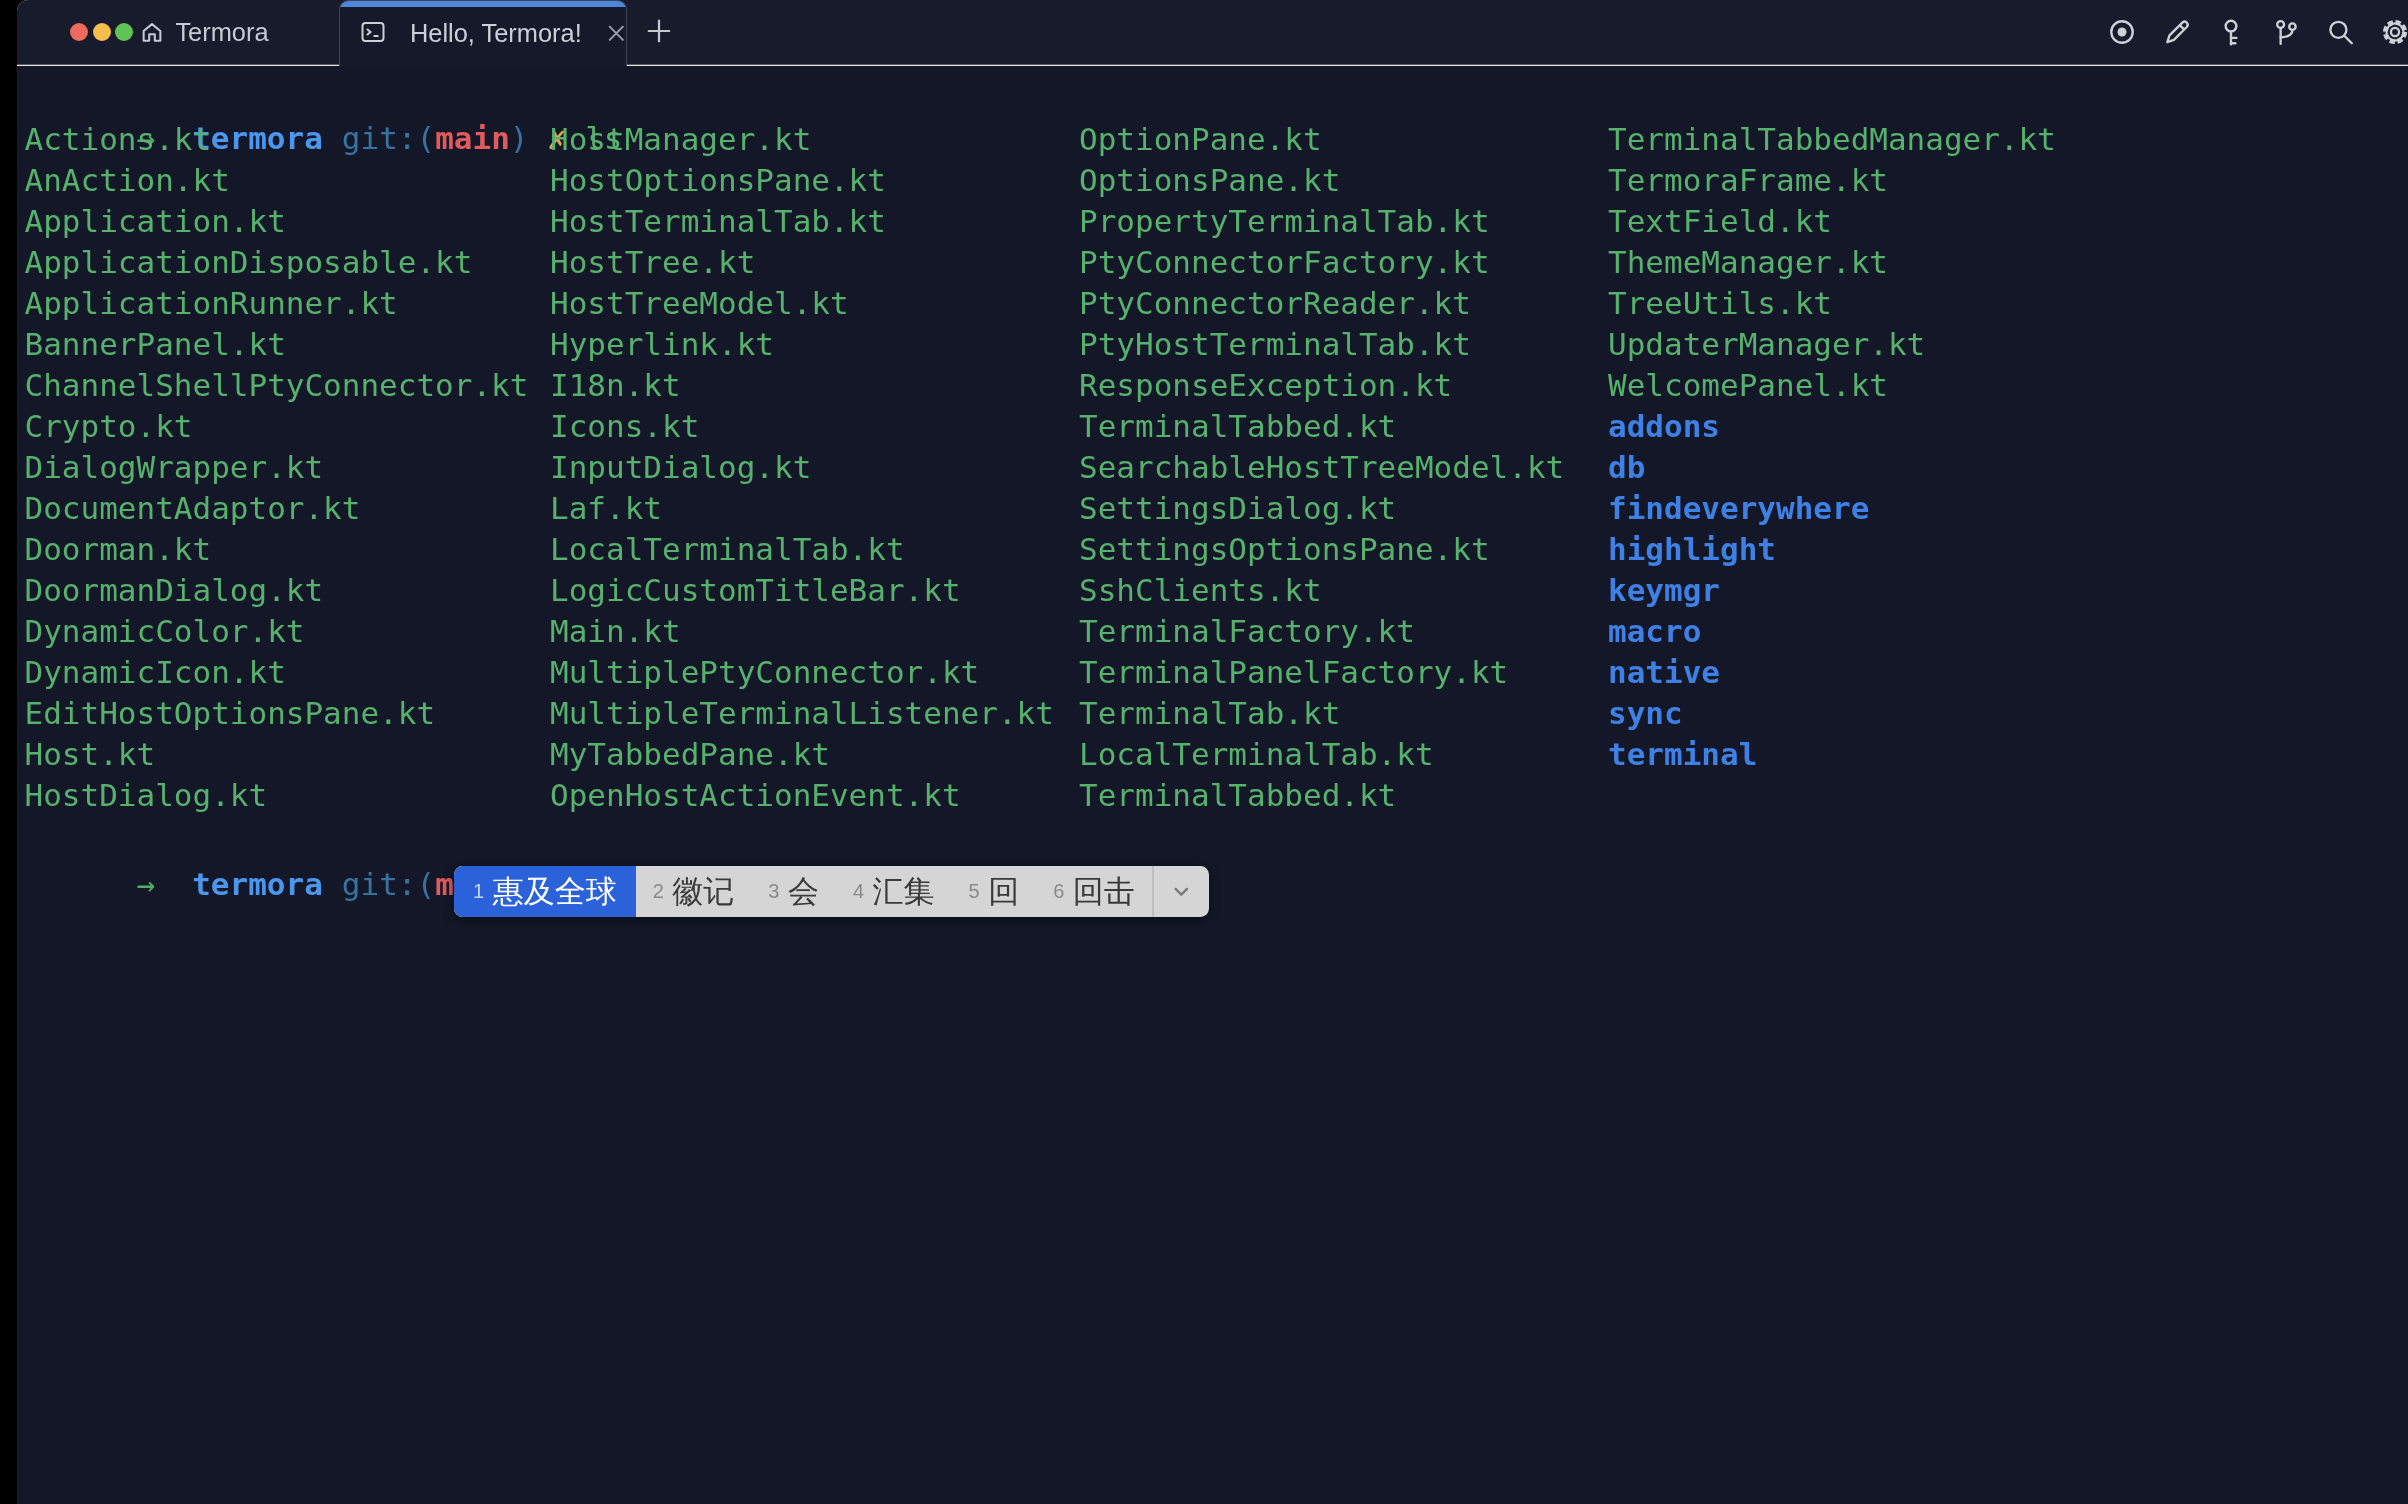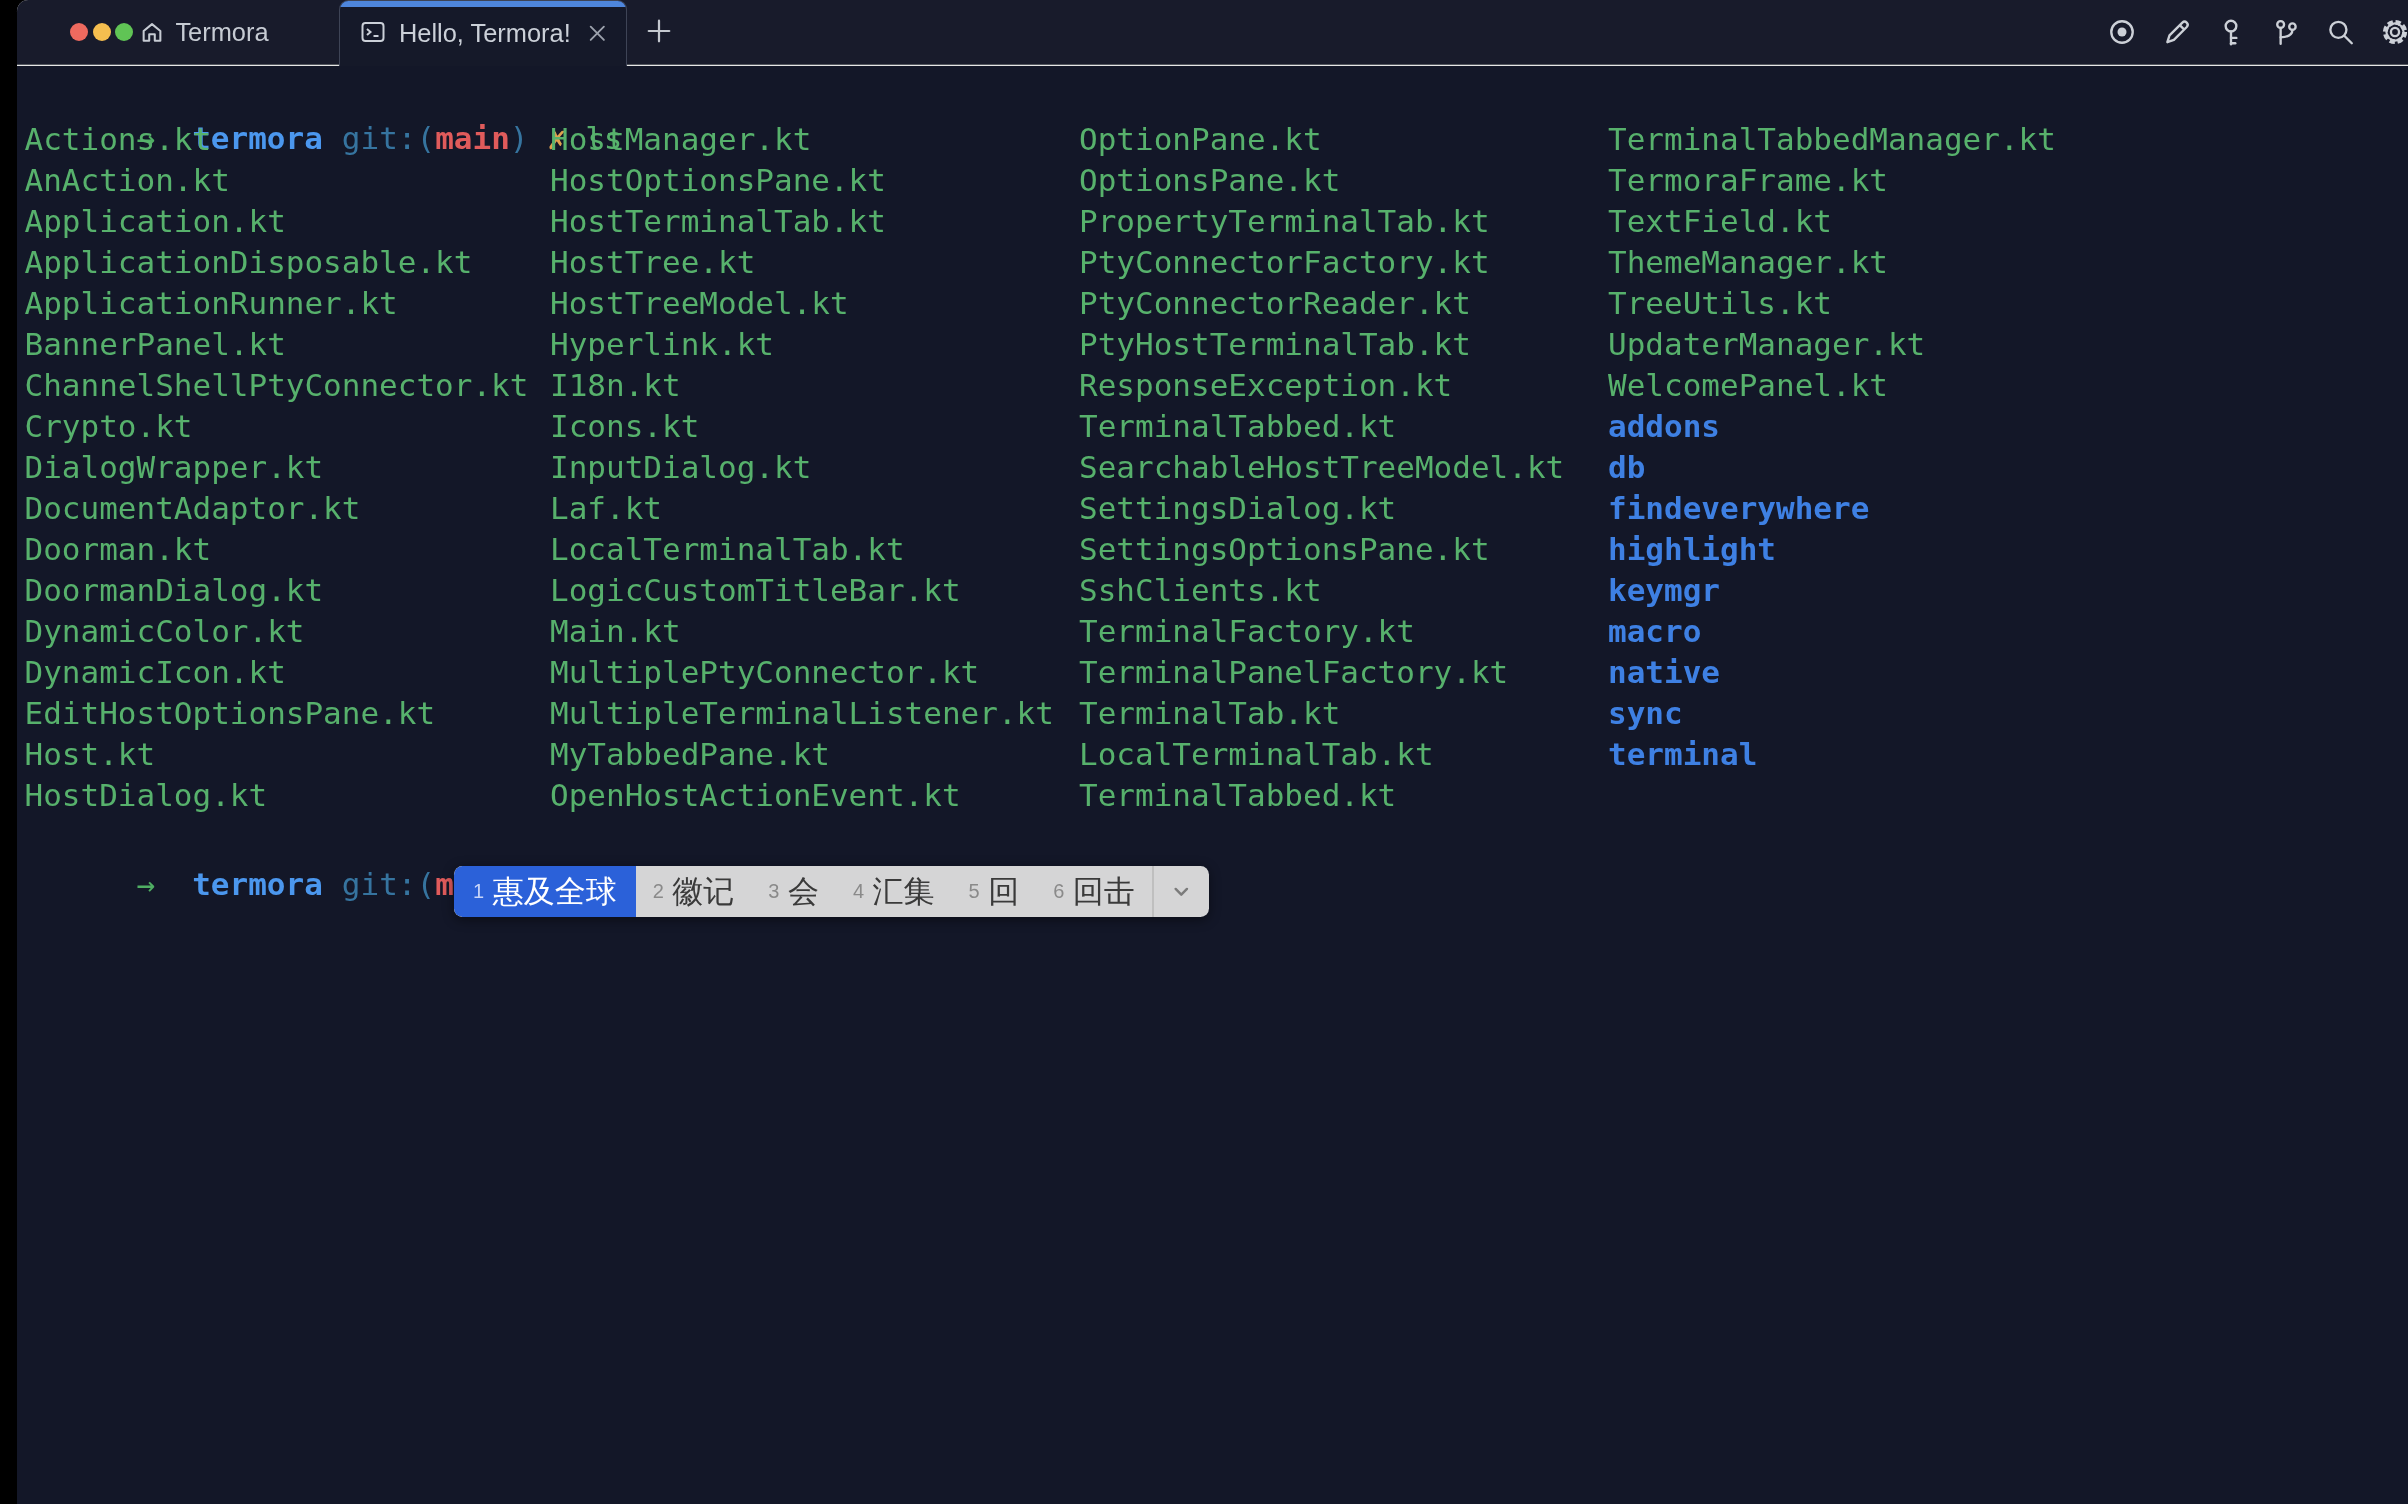--- a/index.html
+++ b/index.html
@@ -10,21 +10,21 @@
   .titlebar{position:absolute;top:0;left:0;right:0;height:64px;background:#181B2B;border-bottom:1.9px solid #54585F;}
   .lights{position:absolute;left:53px;top:0;height:64px;display:flex;align-items:center;gap:4.7px;}
   .light{width:18px;height:18px;border-radius:50%;}
   .light.red{background:#EE6A5F;}
   .light.yellow{background:#F5BE4F;}
   .light.green{background:#60C455;}
 
   .home-tab{position:absolute;left:122px;top:0;height:64px;display:flex;align-items:center;gap:10.4px;color:#C6CBD3;font-size:25.4px;cursor:default;}
   .home-tab svg{display:block;}
 
-  .tab{position:absolute;left:322px;top:0;width:288px;height:66px;box-sizing:border-box;background:#151929;border:0.9px solid #3E4456;border-bottom:none;border-radius:9.4px 9.4px 0 0;overflow:hidden;display:flex;align-items:center;padding:0 15px 0 19px;gap:12px;}
+  .tab{position:absolute;left:322px;top:0;width:288px;height:66px;box-sizing:border-box;background:#151929;border:0.9px solid #3E4456;border-bottom:none;border-radius:9.4px 9.4px 0 0;overflow:hidden;display:flex;align-items:center;padding:0 15px 0 19px;gap:23px;}
   .tab::before{content:"";position:absolute;top:0;left:0;right:0;height:5.6px;background:#4E86DC;}
   .tab .tab-label{color:#CBD0D8;font-size:25.4px;white-space:nowrap;flex:1;}
   .tab .close{display:flex;align-items:center;justify-content:center;width:28px;height:28px;}
 
   .new-tab{position:absolute;left:623px;top:13px;width:38px;height:38px;display:flex;align-items:center;justify-content:center;}
 
   .toolbar{position:absolute;right:15px;top:0;height:64px;display:flex;align-items:center;gap:22.6px;}
   .tool{width:32px;height:32px;display:flex;align-items:center;justify-content:center;}
   .tool svg{display:block;}
 

